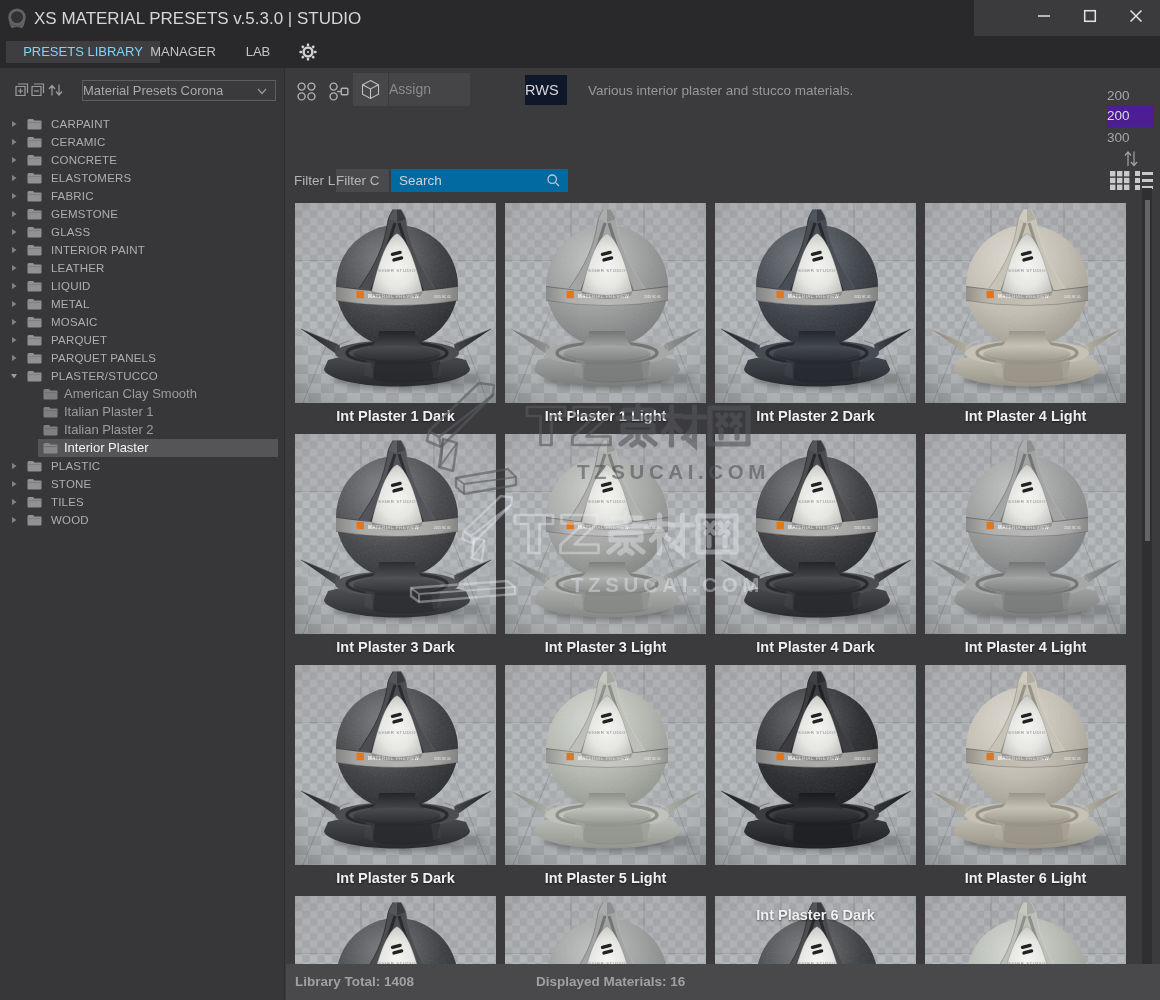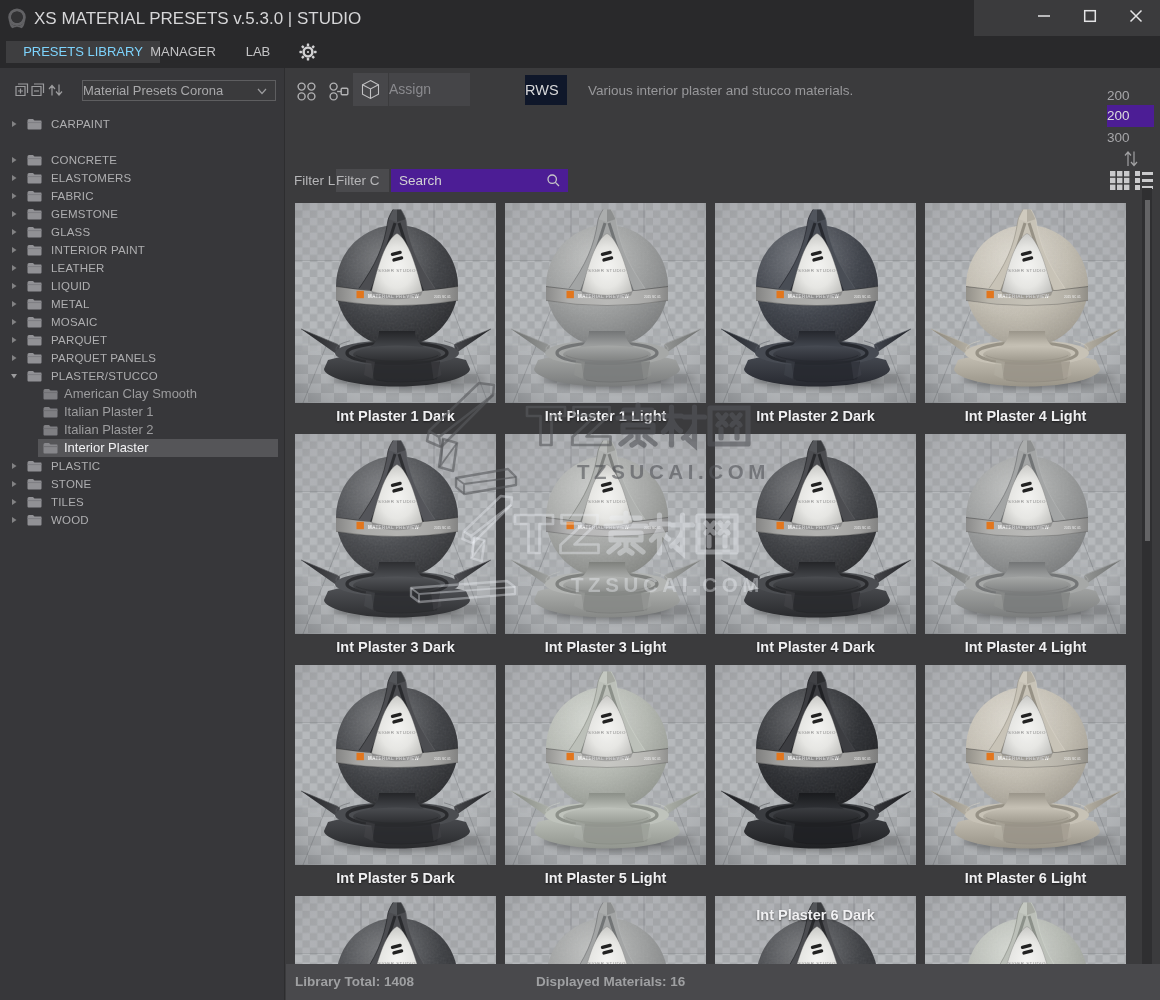--- a/index.html
+++ b/index.html
@@ -141,20 +141,30 @@
 <div class="trow" style="top:46.5px">
         <svg class="ar" width="8" height="8" viewBox="0 0 8 8">
           <path d="M2,1 L6.5,4 L2,7 Z" fill="#828284"></path>
         </svg>
         <svg class="fold" style="left:27px" width="15" height="12" viewBox="0 0 15 12">
           <path d="M0.5,2.5 Q0.5,1 2,1 L6,1 L7.5,2.5 L14,2.5 Q14.5,2.5 14.5,3.5 L14.5,10.5 Q14.5,11.5 13.5,11.5 L1.5,11.5 Q0.5,11.5 0.5,10.5 Z" fill="#919195"></path>
           <rect x="0.5" y="4.2" width="14" height="0.9" fill="#7c7c80"></rect>
         </svg>
         <span class="t0">CARPAINT</span>
       </div>
+<div class="trow" style="top:64.5px">
+        <svg class="ar" width="8" height="8" viewBox="0 0 8 8">
+          <path d="M2,1 L6.5,4 L2,7 Z" fill="#828284"></path>
+        </svg>
+        <svg class="fold" style="left:27px" width="15" height="12" viewBox="0 0 15 12">
+          <path d="M0.5,2.5 Q0.5,1 2,1 L6,1 L7.5,2.5 L14,2.5 Q14.5,2.5 14.5,3.5 L14.5,10.5 Q14.5,11.5 13.5,11.5 L1.5,11.5 Q0.5,11.5 0.5,10.5 Z" fill="#919195"></path>
+          <rect x="0.5" y="4.2" width="14" height="0.9" fill="#7c7c80"></rect>
+        </svg>
+        <span class="t0">CERAMIC</span>
+      </div>
 <div class="trow" style="top:82.5px">
         <svg class="ar" width="8" height="8" viewBox="0 0 8 8">
           <path d="M2,1 L6.5,4 L2,7 Z" fill="#828284"></path>
         </svg>
         <svg class="fold" style="left:27px" width="15" height="12" viewBox="0 0 15 12">
           <path d="M0.5,2.5 Q0.5,1 2,1 L6,1 L7.5,2.5 L14,2.5 Q14.5,2.5 14.5,3.5 L14.5,10.5 Q14.5,11.5 13.5,11.5 L1.5,11.5 Q0.5,11.5 0.5,10.5 Z" fill="#919195"></path>
           <rect x="0.5" y="4.2" width="14" height="0.9" fill="#7c7c80"></rect>
         </svg>
         <span class="t0">CONCRETE</span>
       </div>
@@ -403,21 +413,21 @@
       <rect x="9" y="3" width="11" height="3"></rect>
   <rect x="2" y="9" width="5" height="5"></rect>
       <rect x="9" y="10" width="11" height="3"></rect>
   <rect x="2" y="16" width="5" height="5"></rect>
       <rect x="9" y="17" width="11" height="3"></rect>
  </g>
 </svg>
 
 <div style="position:absolute;left:294px;top:169px;height:23px;line-height:23px;font-size:13.5px;color:#b6b6b8">Filter L</div>
 <div class="btn" style="left:336px;top:169px;width:53px;height:23px;background:#4a4a4d;line-height:23px;font-size:13.5px;color:#b6b6b8">Filter C</div>
-<div style="position:absolute;left:391px;top:169px;width:177px;height:23px;background:#4c1d95">
+<div style="position:absolute;left:391px;top:169px;width:177px;height:23px;background:#0369a1">
  <div style="position:absolute;left:8px;top:0;line-height:23px;font-size:13.5px;color:#d2d2d4">Search</div>
  <svg style="position:absolute;right:7px;top:4px" width="15" height="15" viewBox="0 0 15 15">
   <circle cx="6.2" cy="6.2" r="4.2" fill="none" stroke="#c6c6c8" stroke-width="1.3"></circle>
   <path d="M9.4,9.4 L13,13" stroke="#c6c6c8" stroke-width="1.3"></path>
  </svg>
 </div>
 
 <svg class="tile" style="left:295px;top:203px" width="201" height="200" viewBox="0 0 201 200">
 <defs>
 <radialGradient id="g0s" cx="0.40" cy="0.30" r="0.80">

